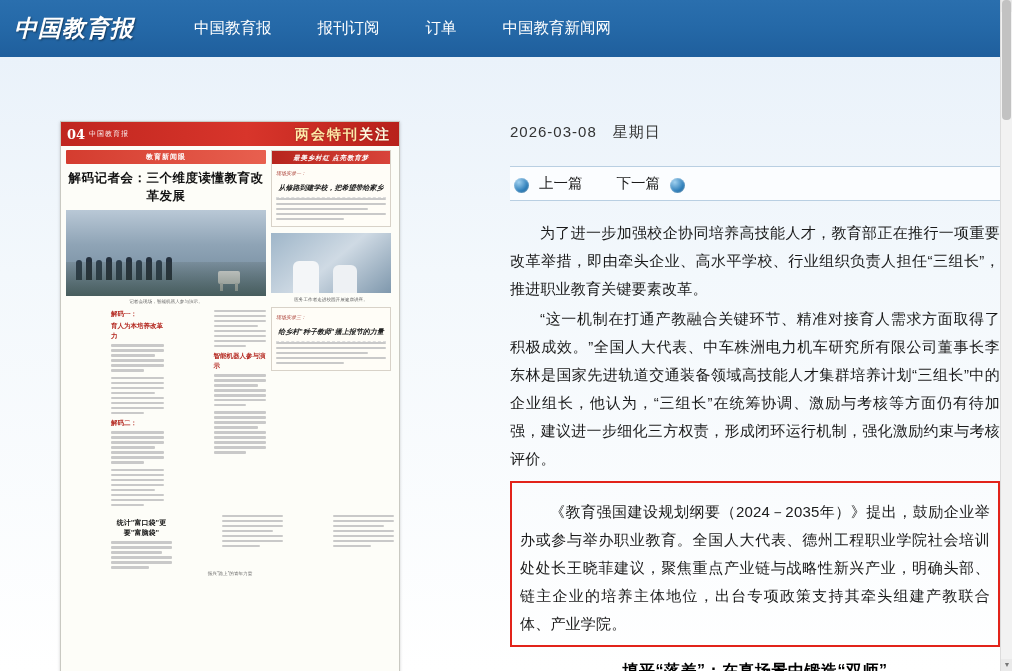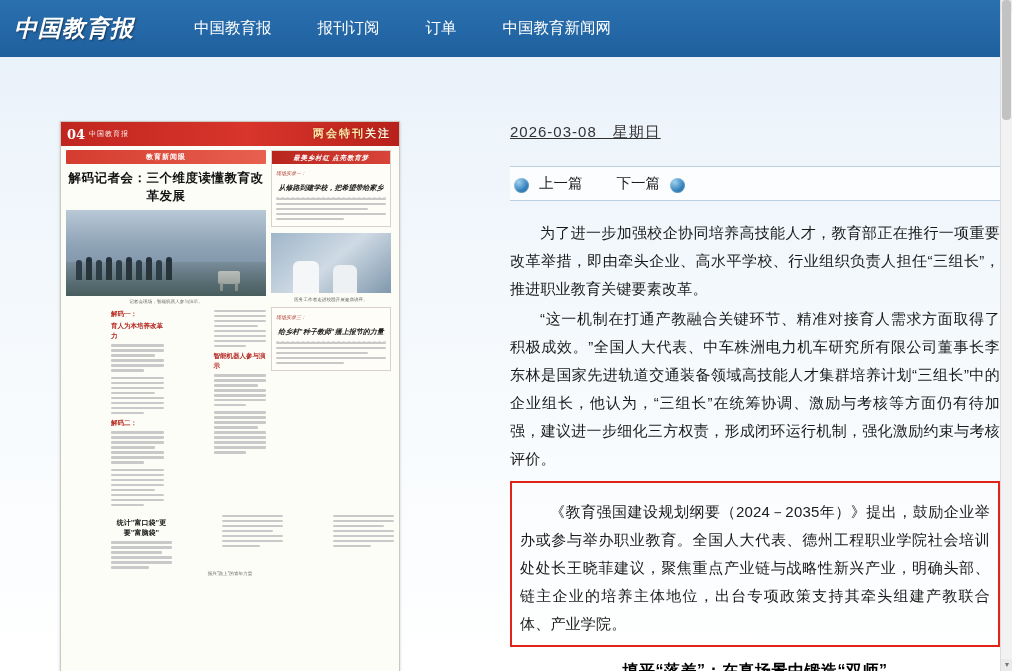--- a/index.html
+++ b/index.html
@@ -92,21 +92,21 @@
     line-height: 1;
   }
   .p-masthead .pname {
     font-size: 7px;
     letter-spacing: 1px;
     opacity: .95;
   }
   .p-masthead .ptag {
     position: absolute;
     right: 8px;
-    font-size: 11px;
+    font-size: 14px;
     font-weight: bold;
     letter-spacing: 2px;
     color: #ffe9a8;
     text-shadow: 0 0 2px rgba(0,0,0,.3);
   }
   .p-masthead .ptag .hl { color: #fff9e0; }
 
   .p-body { padding: 4px 5px 0 5px; display: flex; gap: 5px; }
   .p-left { width: 200px; }
   .p-right { width: 120px; }
@@ -256,21 +256,20 @@
     position: absolute;
     left: 510px;
     top: 66px;
     width: 490px;
   }
   .date-line {
     font-size: 15px;
     color: #333;
     margin-bottom: 24px;
     letter-spacing: 1px;
-    text-decoration: underline;
   }
   .nav-row {
     display: flex;
     align-items: flex-end;
     gap: 10px;
     border-top: 1px solid #b9cfe2;
     border-bottom: 1px solid #b9cfe2;
     padding: 7px 4px;
     margin-bottom: 18px;
     background: #fbfdff;

